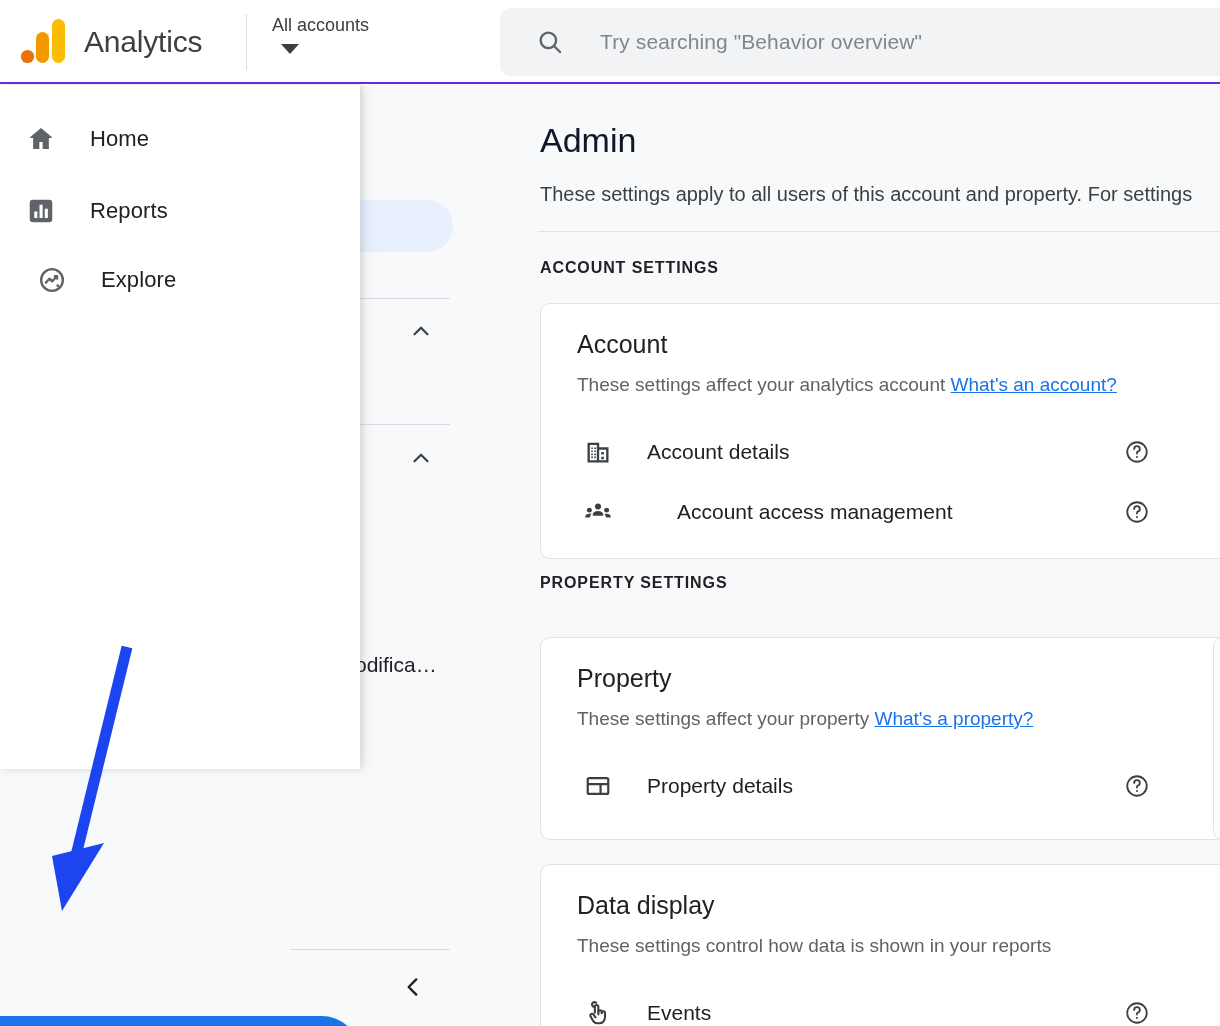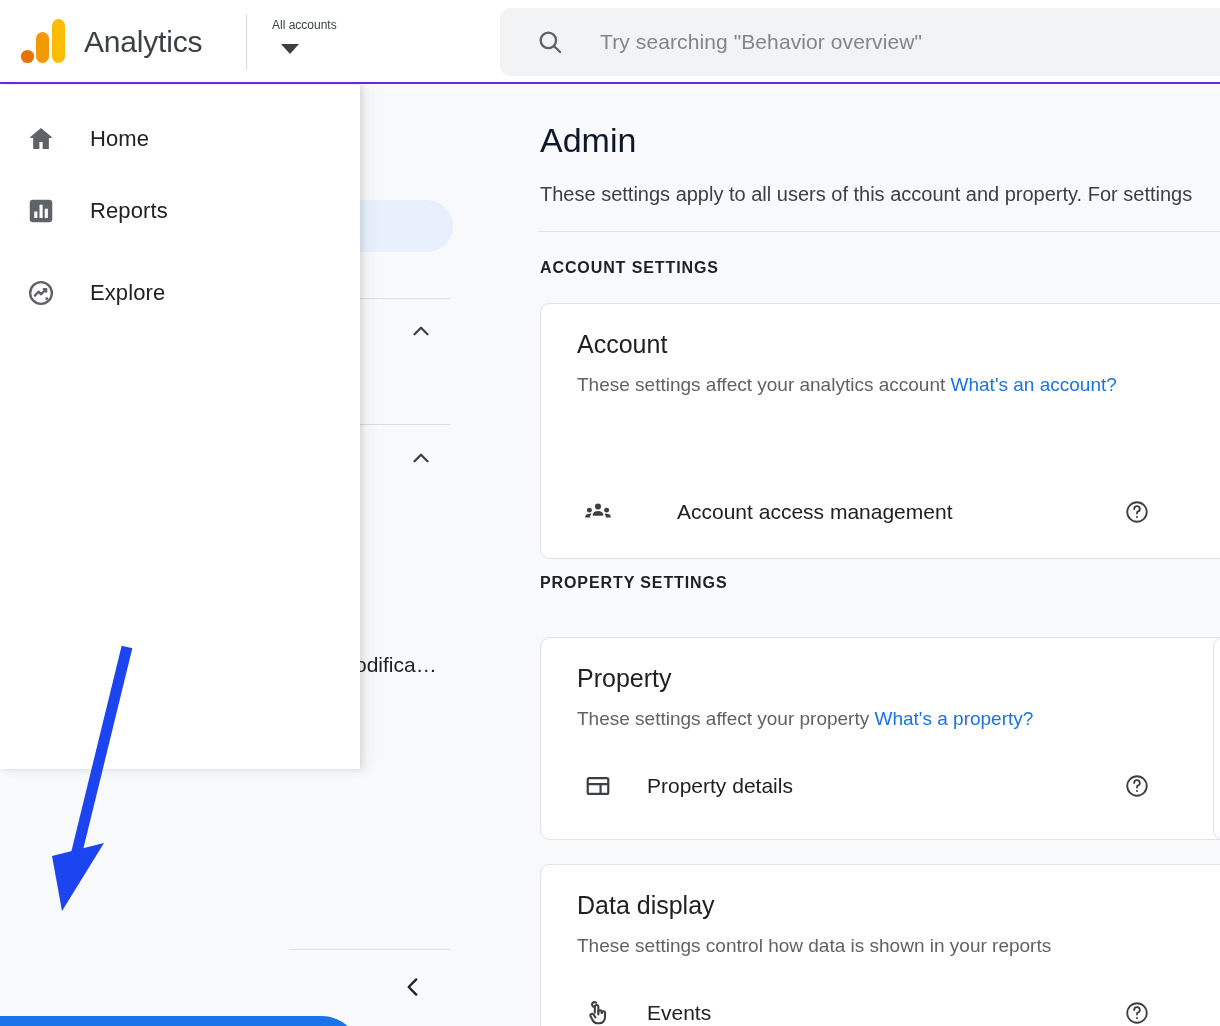--- a/index.html
+++ b/index.html
@@ -27,21 +27,21 @@
     font-weight: 400; letter-spacing: -0.2px; white-space: nowrap;
   }
   .brand-sep {
     position: absolute; left: 246px; top: 14px;
     width: 1px; height: 56px; background: #dadce0;
   }
   .acct-switch {
     position: absolute; left: 272px; top: 14px; width: 120px;
     cursor: pointer;
   }
-  .acct-label { font-size: 12px; color: #3c4043; white-space: nowrap; line-height: 22px; }
+  .acct-label { font-size: 18px; color: #3c4043; white-space: nowrap; line-height: 22px; }
   .caret-down {
     width: 0; height: 0; margin-top: 8px; margin-left: 9px;
     border-left: 9px solid transparent; border-right: 9px solid transparent;
     border-top: 10px solid #3c4043;
   }
   .searchbar {
     position: absolute; left: 500px; top: 8px;
     width: 760px; height: 68px;
     background: #f1f3f4; border-radius: 10px;
     display: flex; align-items: center; cursor: text;
@@ -125,21 +125,21 @@
   .card2 { position: absolute; left: 753px; width: 639px;
     background: #ffffff; border: 1px solid #e0e2e5; border-radius: 10px; }
   .card-title {
     position: absolute; left: 36px; top: 26px;
     font-size: 25px; color: #202124; white-space: nowrap;
   }
   .card-sub {
     position: absolute; left: 36px; top: 70px;
     font-size: 19px; color: #5f6368; white-space: nowrap;
   }
-  .card-link { color: #1a73e8; cursor: pointer; }
+  .card-link { color: #1a73e8; text-decoration: underline; cursor: pointer; }
   .row {
     position: absolute; left: 0; width: 639px; height: 56px;
     display: flex; align-items: center; cursor: pointer;
   }
   .row-ico {
     width: 34px; margin-left: 40px; flex: none;
     display: flex; align-items: center; justify-content: center;
   }
   .row-lbl { margin-left: 32px; font-size: 21px; color: #202124; white-space: nowrap; }
   .row-help { position: absolute; right: 30px; width: 26px; height: 26px; cursor: pointer; }
@@ -185,20 +185,35 @@
     <div class="hr"></div>
 
     <div class="sect-hdr" style="top:174px;">ACCOUNT SETTINGS</div>
 
     <div class="card" style="top:218px; height:256px;">
       <div class="card-title">Account</div>
       <div class="card-sub">
         <span>These settings affect your analytics account</span><span>&nbsp;</span><span class="card-link">What's an account?</span>
       </div>
 
+      <div class="row" style="top:120px;">
+        <span class="row-ico">
+          <svg viewBox="0 0 24 24" width="28" height="28" fill="#3c4043">
+              <path d="M3 21V4h10v4h8v13H3zm2-2h6V6H5v13zm8 0h6V10h-6v9zM6.2 8.1h1.4v1.4H6.2V8.1zm2.6 0h1.4v1.4H8.8V8.1zM6.2 10.7h1.4v1.4H6.2v-1.4zm2.6 0h1.4v1.4H8.8v-1.4zM6.2 13.3h1.4v1.4H6.2v-1.4zm2.6 0h1.4v1.4H8.8v-1.4zM6.2 15.9h1.4v1.4H6.2v-1.4zm2.6 0h1.4v1.4H8.8v-1.4zm6 -3.9h2.2v2.2h-2.2V12zm0 4h2.2v2.2h-2.2V16z"></path>
+            </svg>
+        </span>
+        <span class="row-lbl">Account details</span>
+        <span class="row-help">
+          <svg viewBox="0 0 24 24" width="26" height="26" fill="none" stroke="#3c4043" stroke-width="1.7">
+              <circle cx="12" cy="12" r="9"></circle>
+              <path d="M9.4 9.2a2.6 2.6 0 1 1 3.2 2.5c-.5.2-.6.7-.6 1.2v.5" stroke-linecap="round"></path>
+              <circle cx="12" cy="16.7" r="0.95" fill="#3c4043" stroke="none"></circle>
+            </svg>
+        </span>
+      </div>
 
       <div class="row" style="top:180px;gap:30px;">
         <span class="row-ico">
           <svg viewBox="0 0 24 24" width="28" height="28" fill="#3c4043">
               <circle cx="12" cy="7.3" r="2.6"></circle>
               <path d="M12 11.1c-2.5 0-4.4 1.3-4.4 2.9v1.3h8.8V14c0-1.6-1.9-2.9-4.4-2.9z"></path>
               <circle cx="4.6" cy="10.4" r="2.1"></circle>
               <path d="M4.6 13.4c-2 0-3.5 1-3.5 2.3v1h4.2v-.7c0-1 .5-1.9 1.4-2.4a6.9 6.9 0 0 0-2.1-.2z"></path>
               <circle cx="19.4" cy="10.4" r="2.1"></circle>
               <path d="M19.4 13.4c-.8 0-1.5.1-2.1.3.9.5 1.4 1.4 1.4 2.4v.6h4.2v-1c0-1.3-1.5-2.3-3.5-2.3z"></path>
@@ -284,21 +299,21 @@
         <svg viewBox="0 0 24 24" width="30" height="30">
             <rect x="3" y="3" width="18" height="18" rx="2.6" fill="#5f6368"></rect>
             <rect x="6.6" y="12.4" width="2.5" height="5.2" fill="#fff"></rect>
             <rect x="10.8" y="7.0" width="2.5" height="10.6" fill="#fff"></rect>
             <rect x="15.0" y="10.2" width="2.5" height="7.4" fill="#fff"></rect>
           </svg>
       </span>
       <span class="nav-lbl">Reports</span>
     </div>
 
-    <div class="nav-item" style="top:180px;">
+    <div class="nav-item" style="top:167px;padding-left:11px;">
       <span class="nav-ico">
         <svg viewBox="0 0 24 24" width="30" height="30" fill="none" stroke="#5f6368" stroke-width="1.9">
             <circle cx="12" cy="12" r="8.7"></circle>
             <path d="M7.1 14.1l2.9-3.1 2.2 2 3.7-4" stroke-linecap="round" stroke-linejoin="round"></path>
             <path d="M14.3 9h1.8v1.8" stroke-linecap="round" stroke-linejoin="round"></path>
             <circle cx="16.6" cy="16.5" r="1.1" fill="#5f6368" stroke="none"></circle>
           </svg>
       </span>
       <span class="nav-lbl">Explore</span>
     </div>

